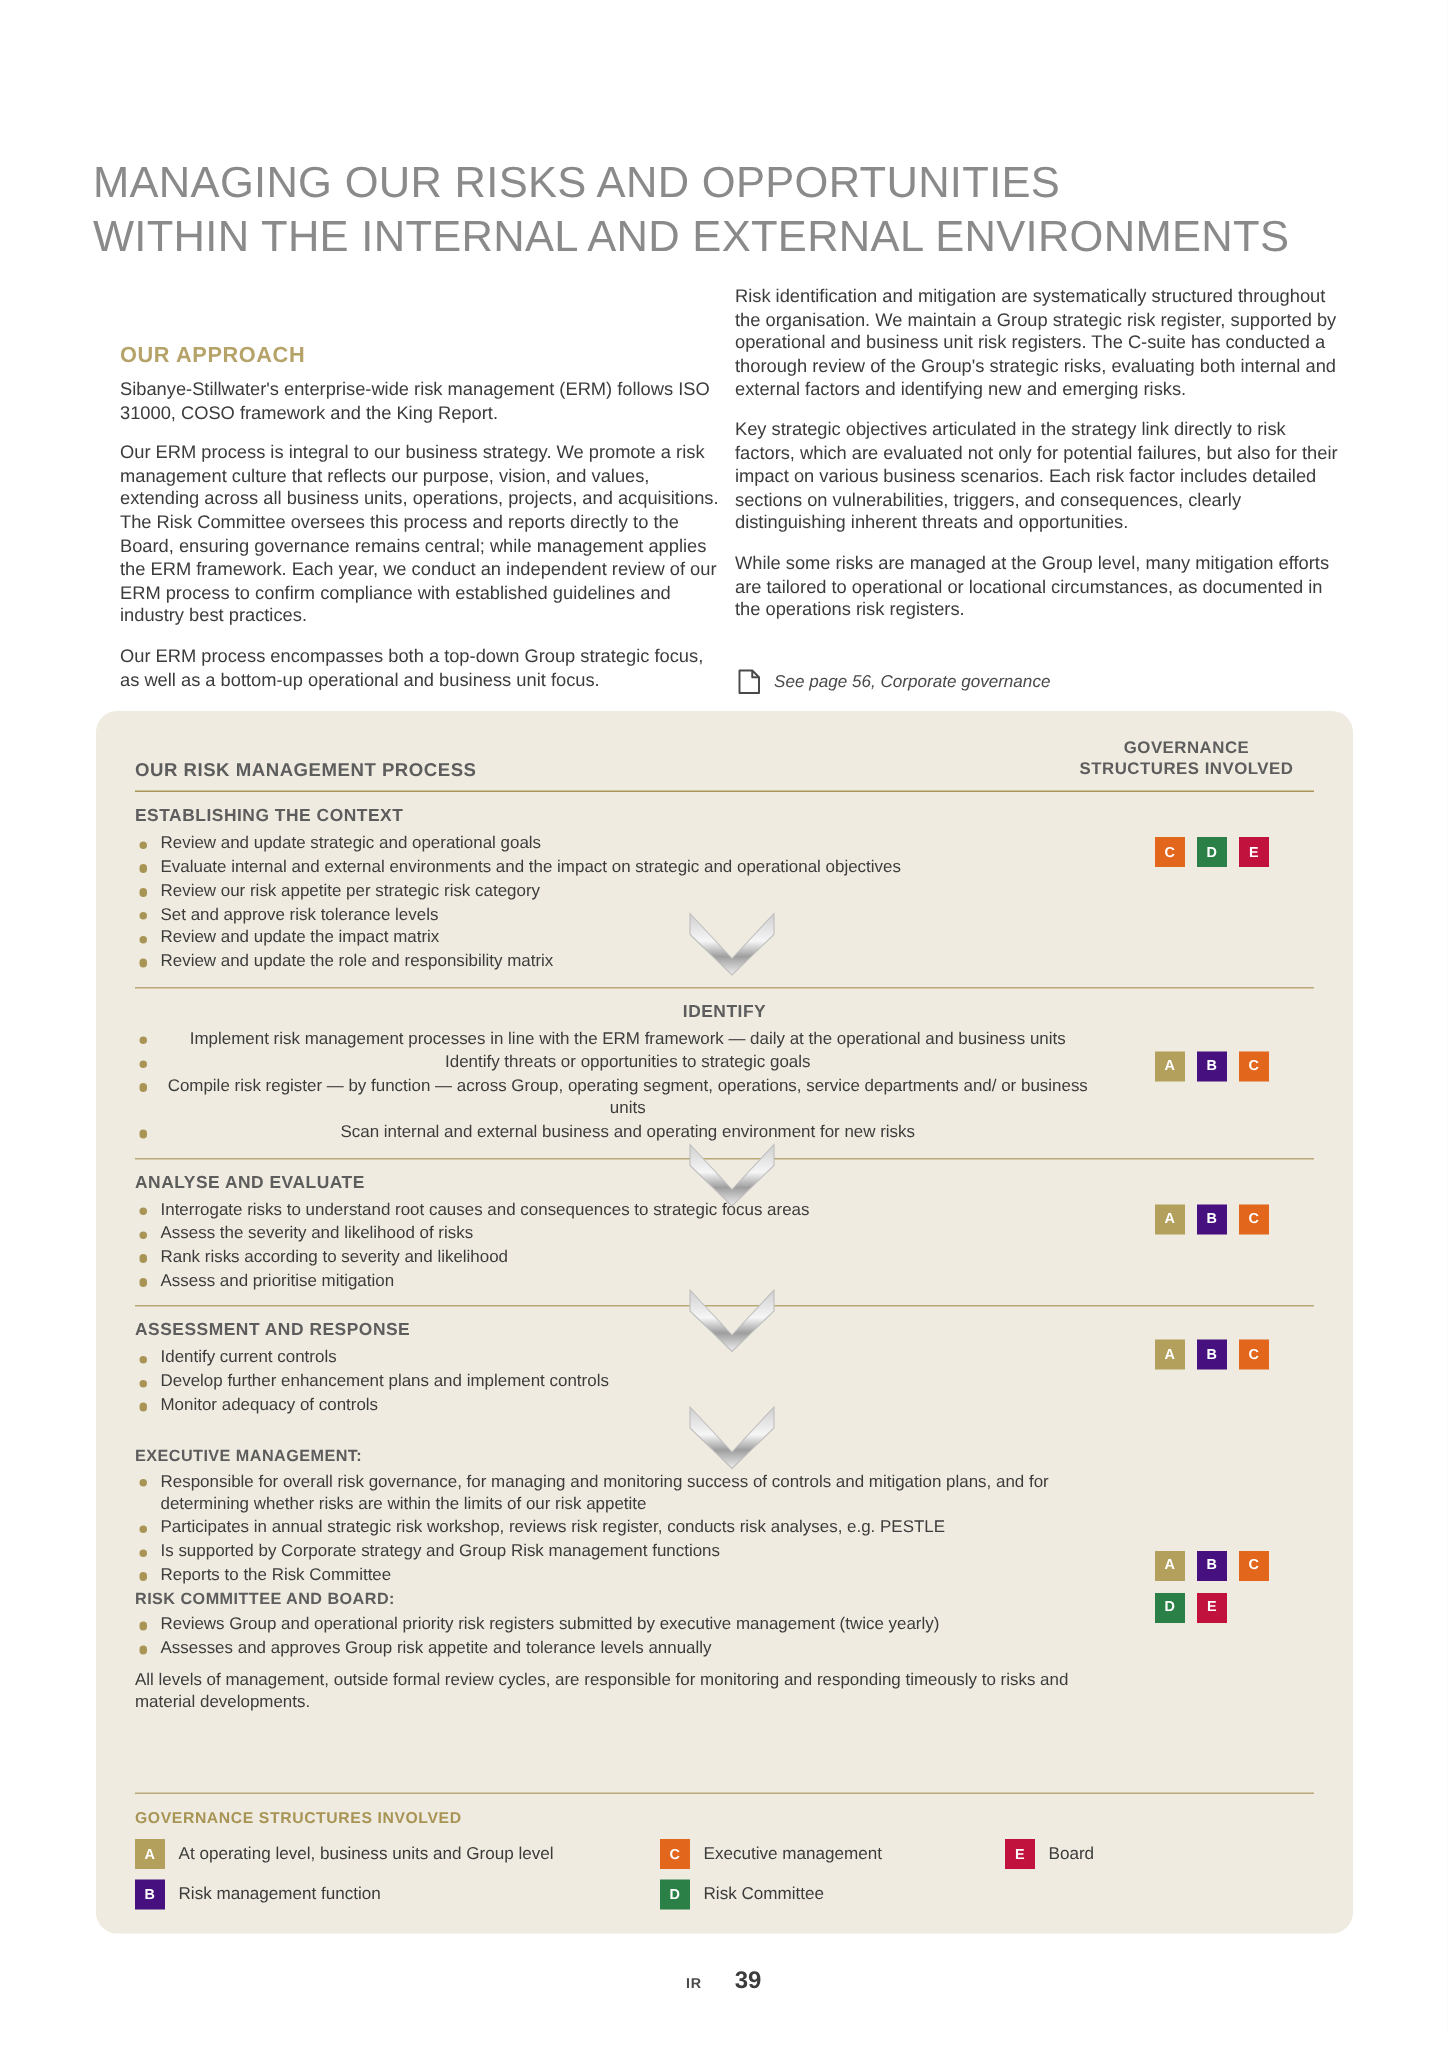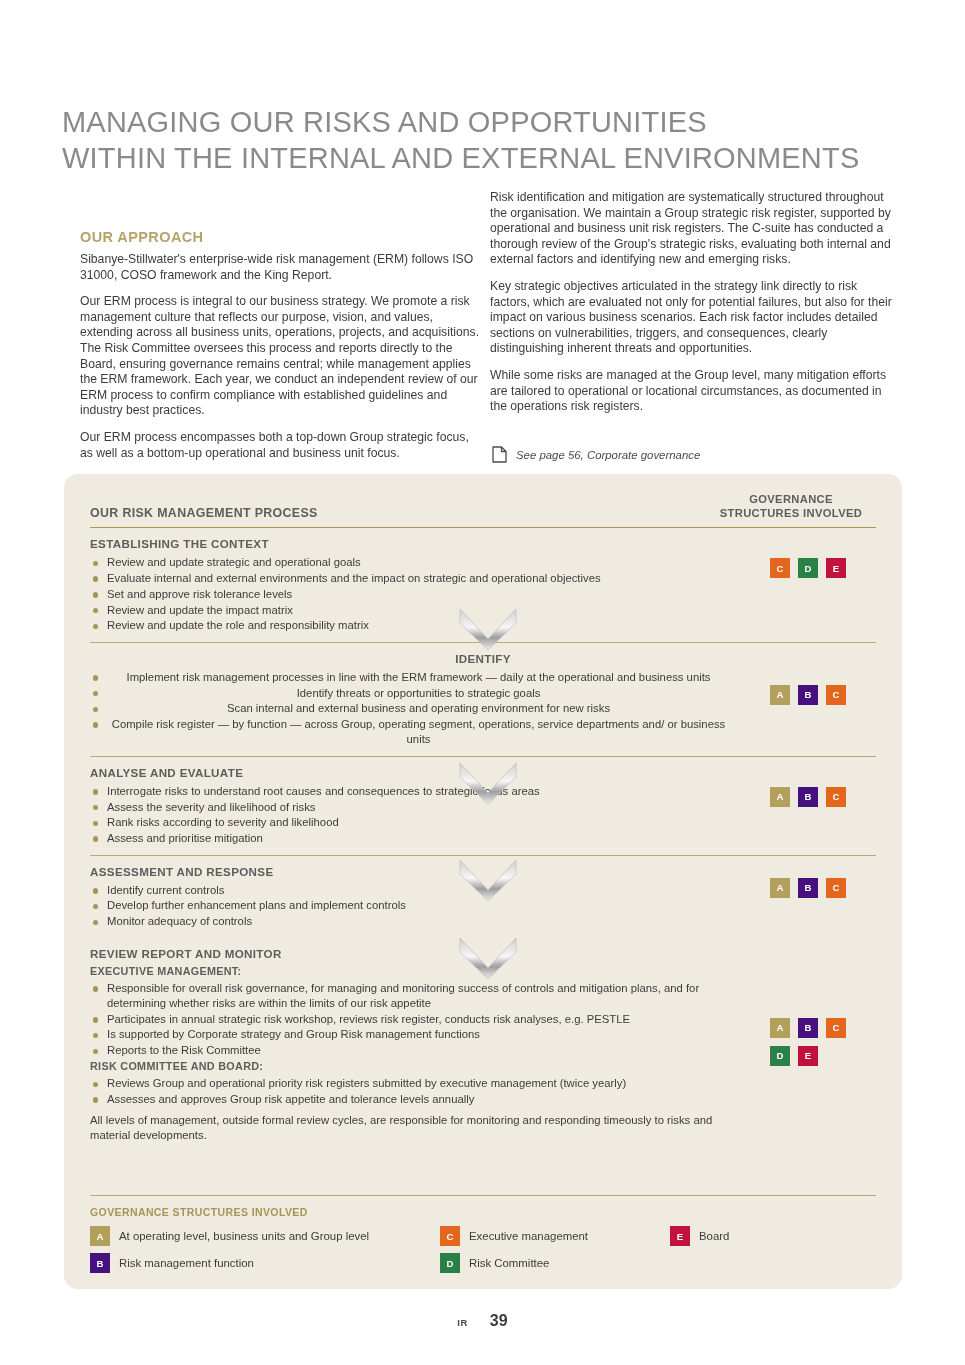--- a/index.html
+++ b/index.html
@@ -176,38 +176,39 @@
           <div>STRUCTURES INVOLVED</div>
         </div>
       </div>
       <div class="rule-gold"></div>
 
       <div class="stage">
         <h3>ESTABLISHING THE CONTEXT</h3>
         <ul class="bul">
           <li>Review and update strategic and operational goals</li>
           <li>Evaluate internal and external environments and the impact on strategic and operational objectives</li>
+          <li>Review our risk appetite per strategic risk category</li>
           <li>Set and approve risk tolerance levels</li>
           <li>Review and update the impact matrix</li>
           <li>Review and update the role and responsibility matrix</li>
         </ul>
         <div class="badge-row badges-abs" style="right:30px; top:30px;">
           <span class="badge" style="background: rgb(226, 102, 28);">C</span>
           <span class="badge" style="background: rgb(42, 128, 71);">D</span>
           <span class="badge" style="background: rgb(193, 18, 61);">E</span>
         </div>
       </div>
 
       <div class="stage" style="border-top:1px solid #b9a976;text-align:center;">
         <h3>IDENTIFY</h3>
         <ul class="bul">
           <li>Implement risk management processes in line with the ERM framework — daily at the operational and business units</li>
           <li>Identify threats or opportunities to strategic goals</li>
+          <li>Compile risk register — by function — across Group, operating segment, operations, service departments and/ or business units</li>
           <li>Scan internal and external business and operating environment for new risks</li>
-          <li>Compile risk register — by function — across Group, operating segment, operations, service departments and/ or business units</li>
         </ul>
         <div class="badge-row badges-abs" style="right:30px; top:42px;">
           <span class="badge" style="background: rgb(179, 160, 92);">A</span>
           <span class="badge" style="background: rgb(70, 17, 127);">B</span>
           <span class="badge" style="background: rgb(226, 102, 28);">C</span>
         </div>
       </div>
 
       <div class="stage" style="border-top:1px solid #b9a976;">
         <h3>ANALYSE AND EVALUATE</h3>
@@ -232,21 +233,20 @@
           <li>Monitor adequacy of controls</li>
         </ul>
         <div class="badge-row badges-abs" style="right:30px; top:22px;">
           <span class="badge" style="background: rgb(179, 160, 92);">A</span>
           <span class="badge" style="background: rgb(70, 17, 127);">B</span>
           <span class="badge" style="background: rgb(226, 102, 28);">C</span>
         </div>
       </div>
 
       <div class="stage">
-        <h3>REVIEW REPORT AND MONITOR</h3>
         <h4 class="grey">EXECUTIVE MANAGEMENT:</h4>
         <ul class="bul">
           <li>Responsible for overall risk governance, for managing and monitoring success of controls and mitigation plans, and for determining whether risks are within the limits of our risk appetite</li>
           <li>Participates in annual strategic risk workshop, reviews risk register, conducts risk analyses, e.g. PESTLE</li>
           <li>Is supported by Corporate strategy and Group Risk management functions</li>
           <li>Reports to the Risk Committee</li>
         </ul>
         <h4 class="grey">RISK COMMITTEE AND BOARD:</h4>
         <ul class="bul">
           <li>Reviews Group and operational priority risk registers submitted by executive management (twice yearly)</li>

